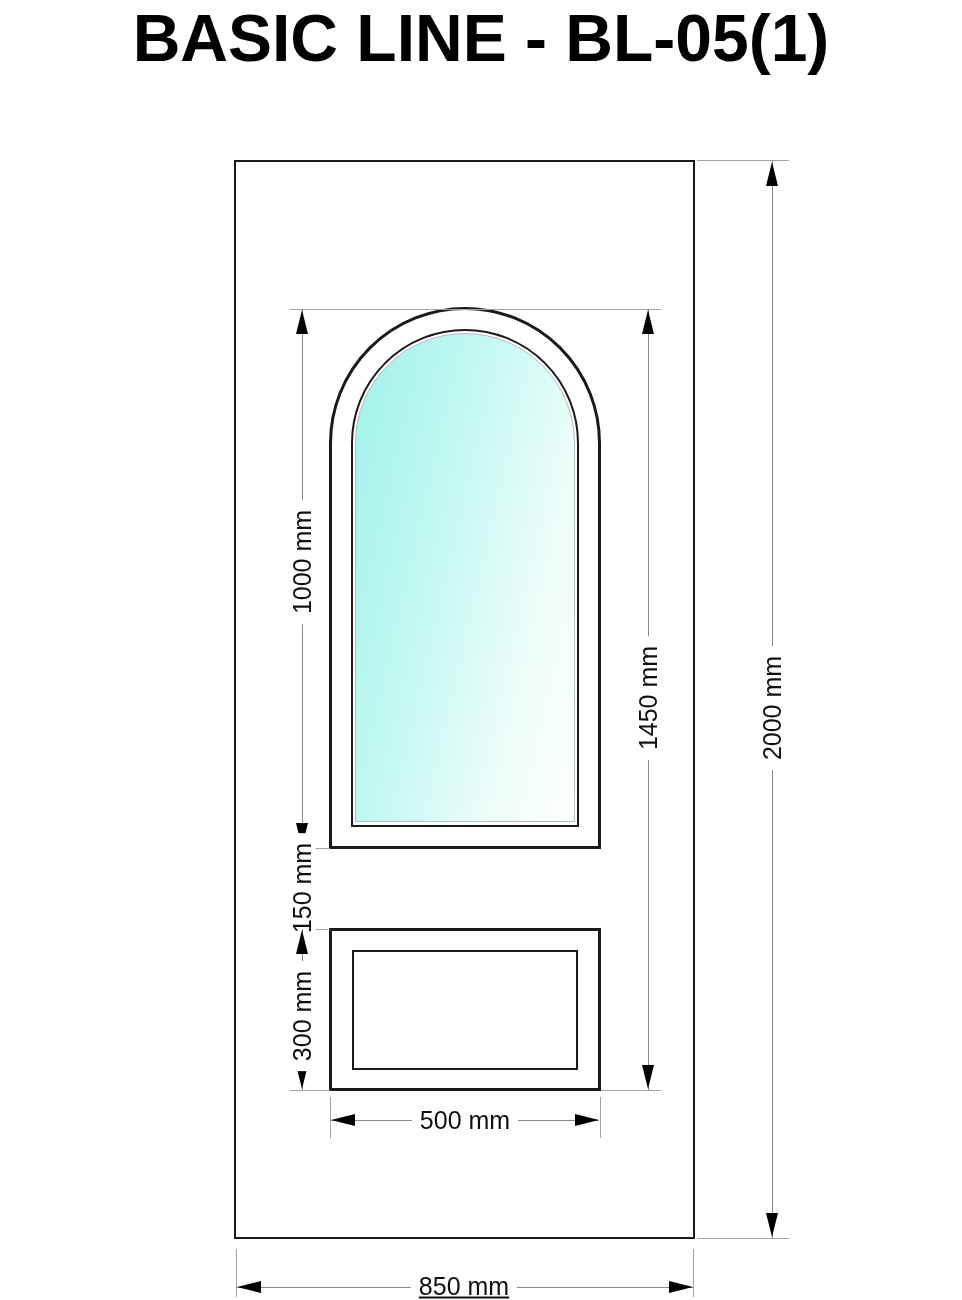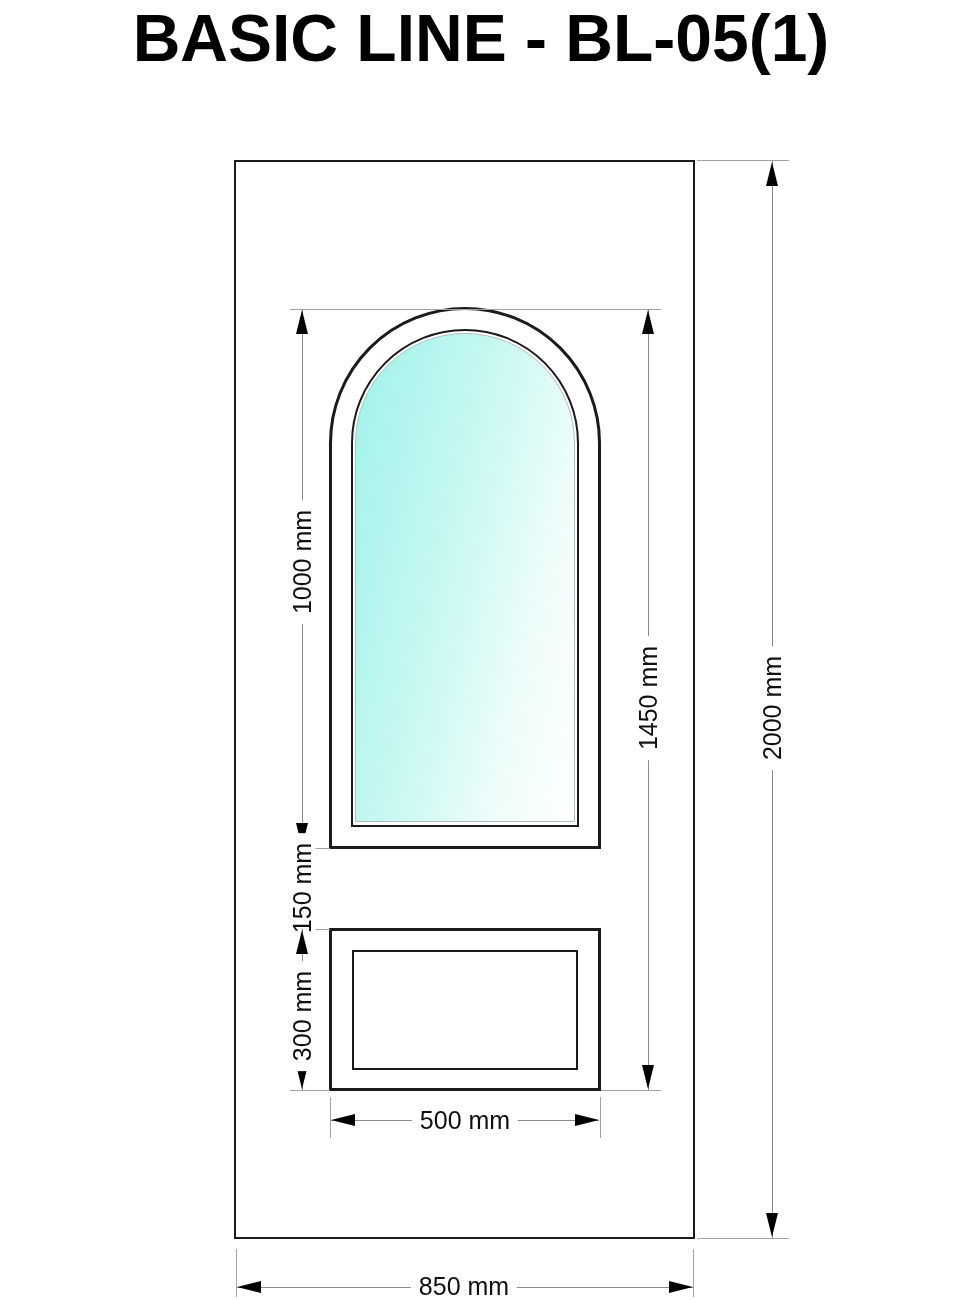--- a/index.html
+++ b/index.html
@@ -125,15 +125,15 @@
   <div class="dlabel rot" style="left:772px;top:708px;">2000 mm</div>
 
   <div class="hline" style="left:331px;top:1120px;width:268px;"></div>
   <div class="ar ar-left" style="left:331px;top:1114px;"></div>
   <div class="ar ar-right" style="left:575px;top:1114px;"></div>
   <div class="dlabel" style="left:465px;top:1120px;">500 mm</div>
 
   <div class="hline" style="left:237px;top:1287px;width:456px;"></div>
   <div class="ar ar-left" style="left:237px;top:1281px;"></div>
   <div class="ar ar-right" style="left:669px;top:1281px;"></div>
-  <div class="dlabel" style="left:464px;top:1286px;">850 mm</div>
+  <div class="dlabel" style="left:464px;top:1286px;text-decoration:underline;">850 mm</div>
 
 </div>
 
 </body></html>

